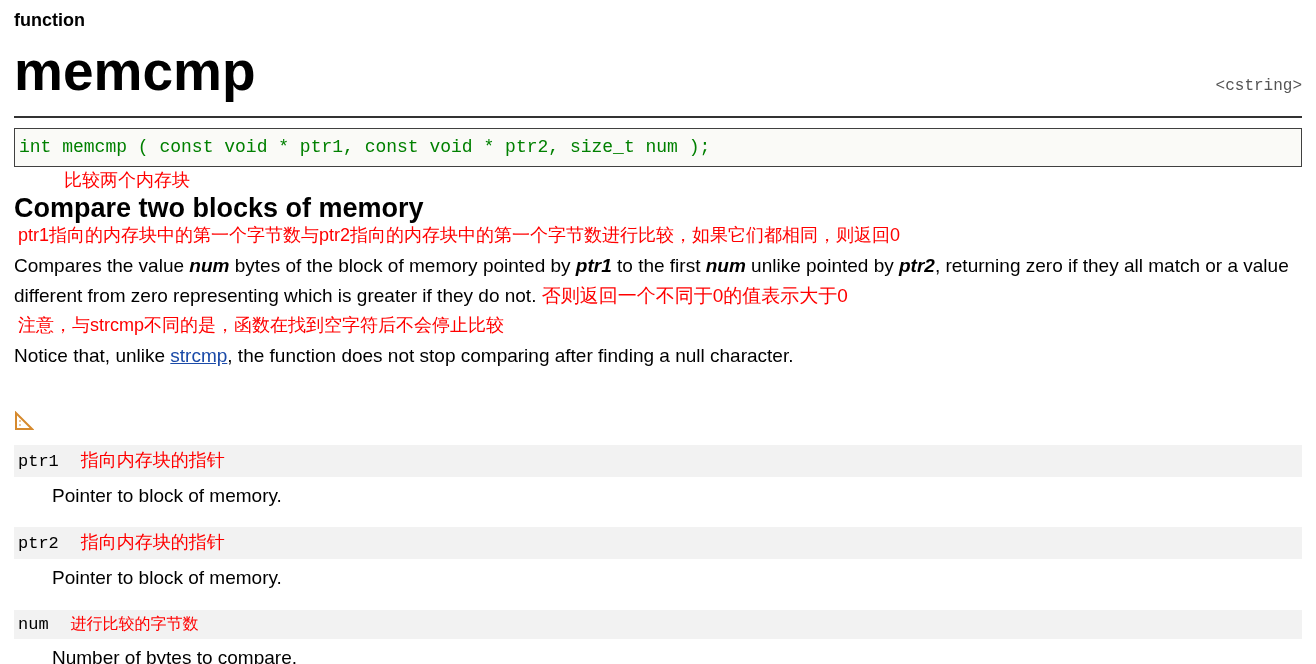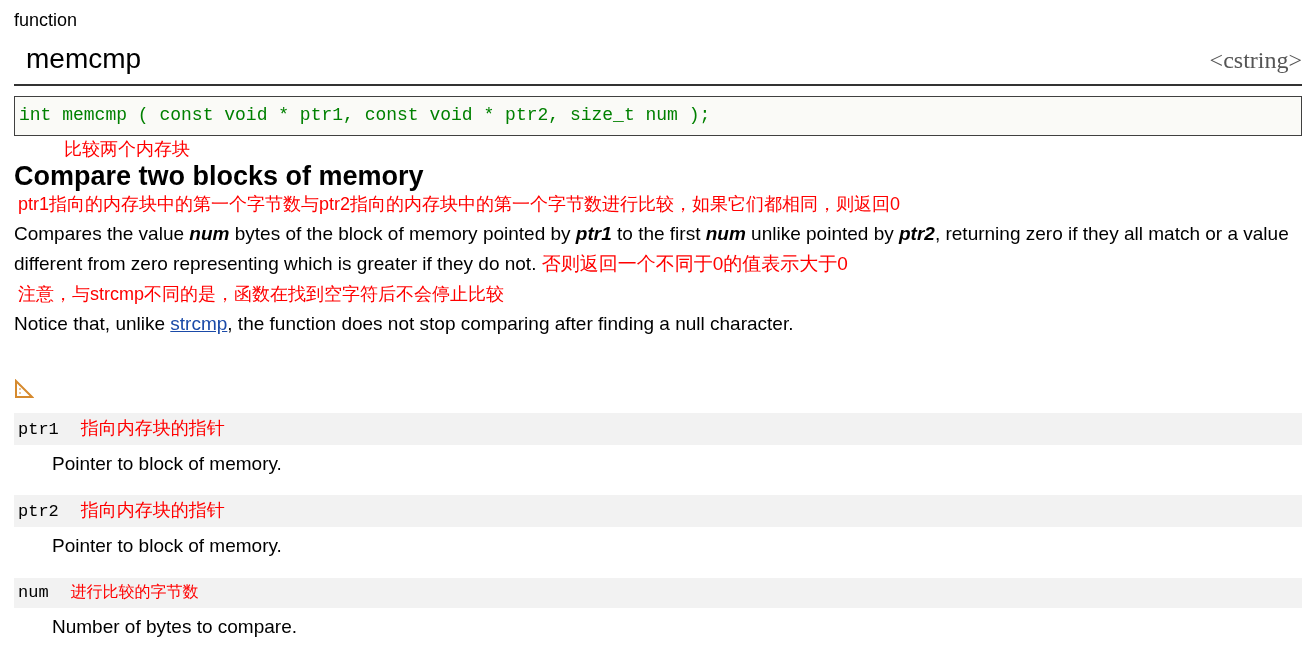--- a/index.html
+++ b/index.html
@@ -6,39 +6,37 @@
 body {
   font-family: Arial, Helvetica, sans-serif;
   color: #000;
   background: #fff;
   padding: 8px 14px;
   width: 1316px;
   line-height: 1.4;
 }
 .kind {
   font-size: 18px;
-  font-weight: 400;
-  margin-bottom: 6px;
+  font-weight: 700;
 }
 .title-row {
   display: flex;
   justify-content: space-between;
   align-items: baseline;
   border-bottom: 2px solid #333;
   padding-bottom: 6px;
   margin-bottom: 10px;
 }
 h1.title {
-  font-size: 28px;
-  font-weight: 400;
-  margin-left: 12px;
+  font-size: 55px;
+  font-weight: 700;
 }
 .hdr {
-  font-family: Liberation Serif, serif;
-  font-size: 24px;
+  font-family: Liberation Mono, monospace;
+  font-size: 16px;
   color: #555;
 }
 .signature {
   font-family: "Courier New", monospace;
   font-size: 18px;
   color: #008000;
   background: #fafaf7;
   border: 1px solid #404040;
   padding: 6px 4px;
   margin-bottom: 0;

